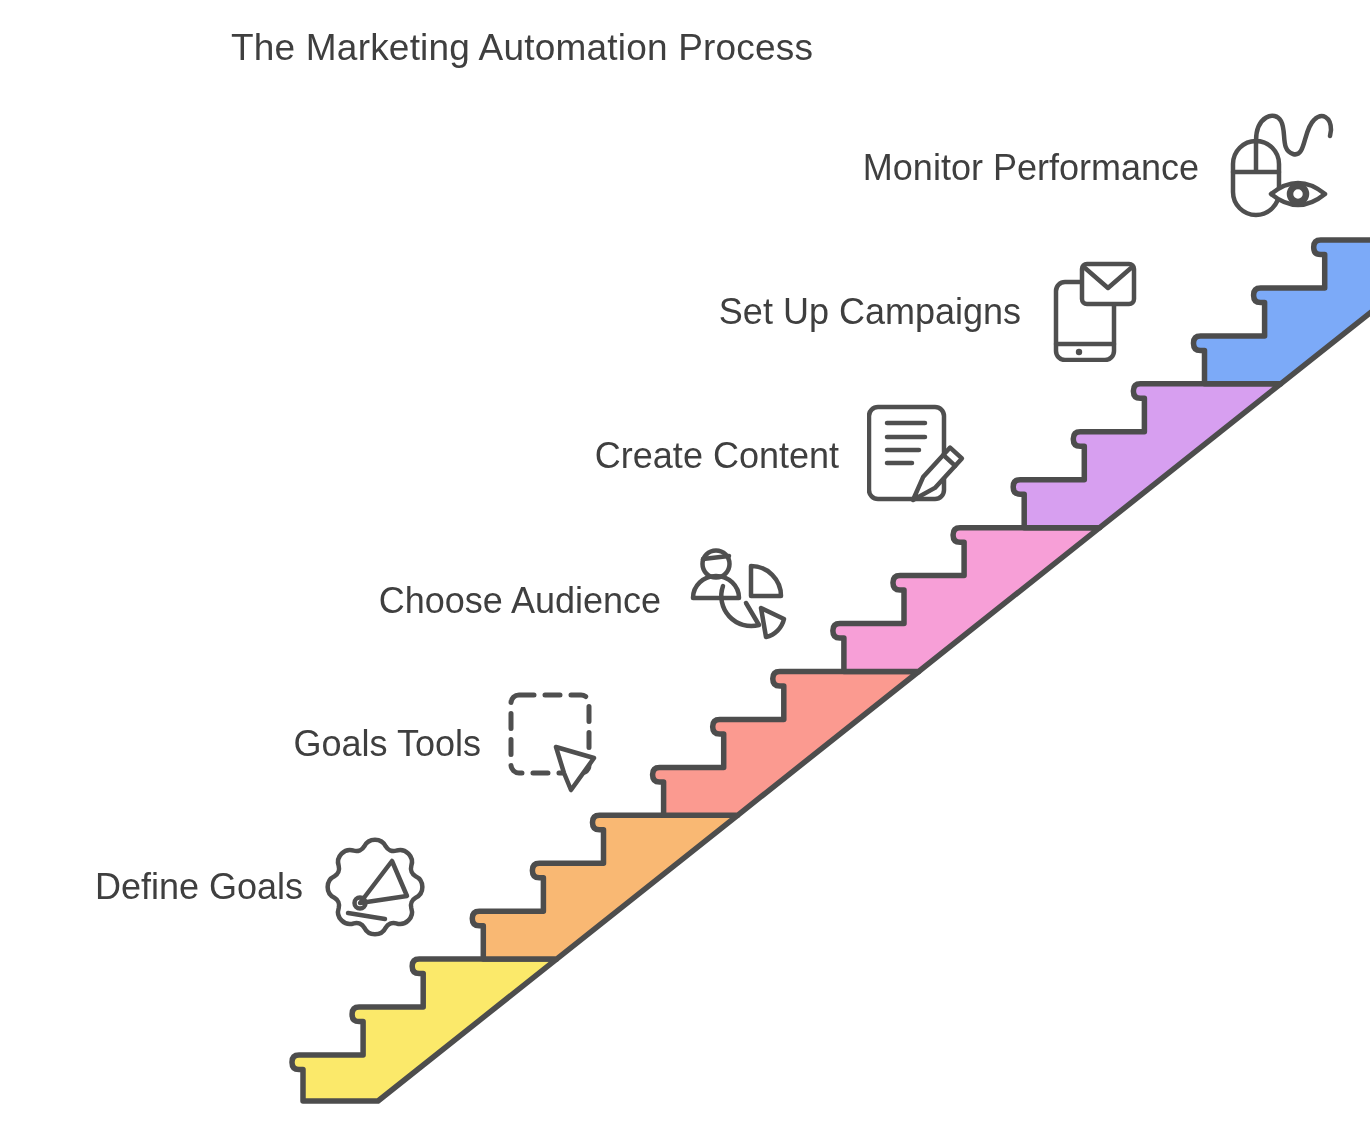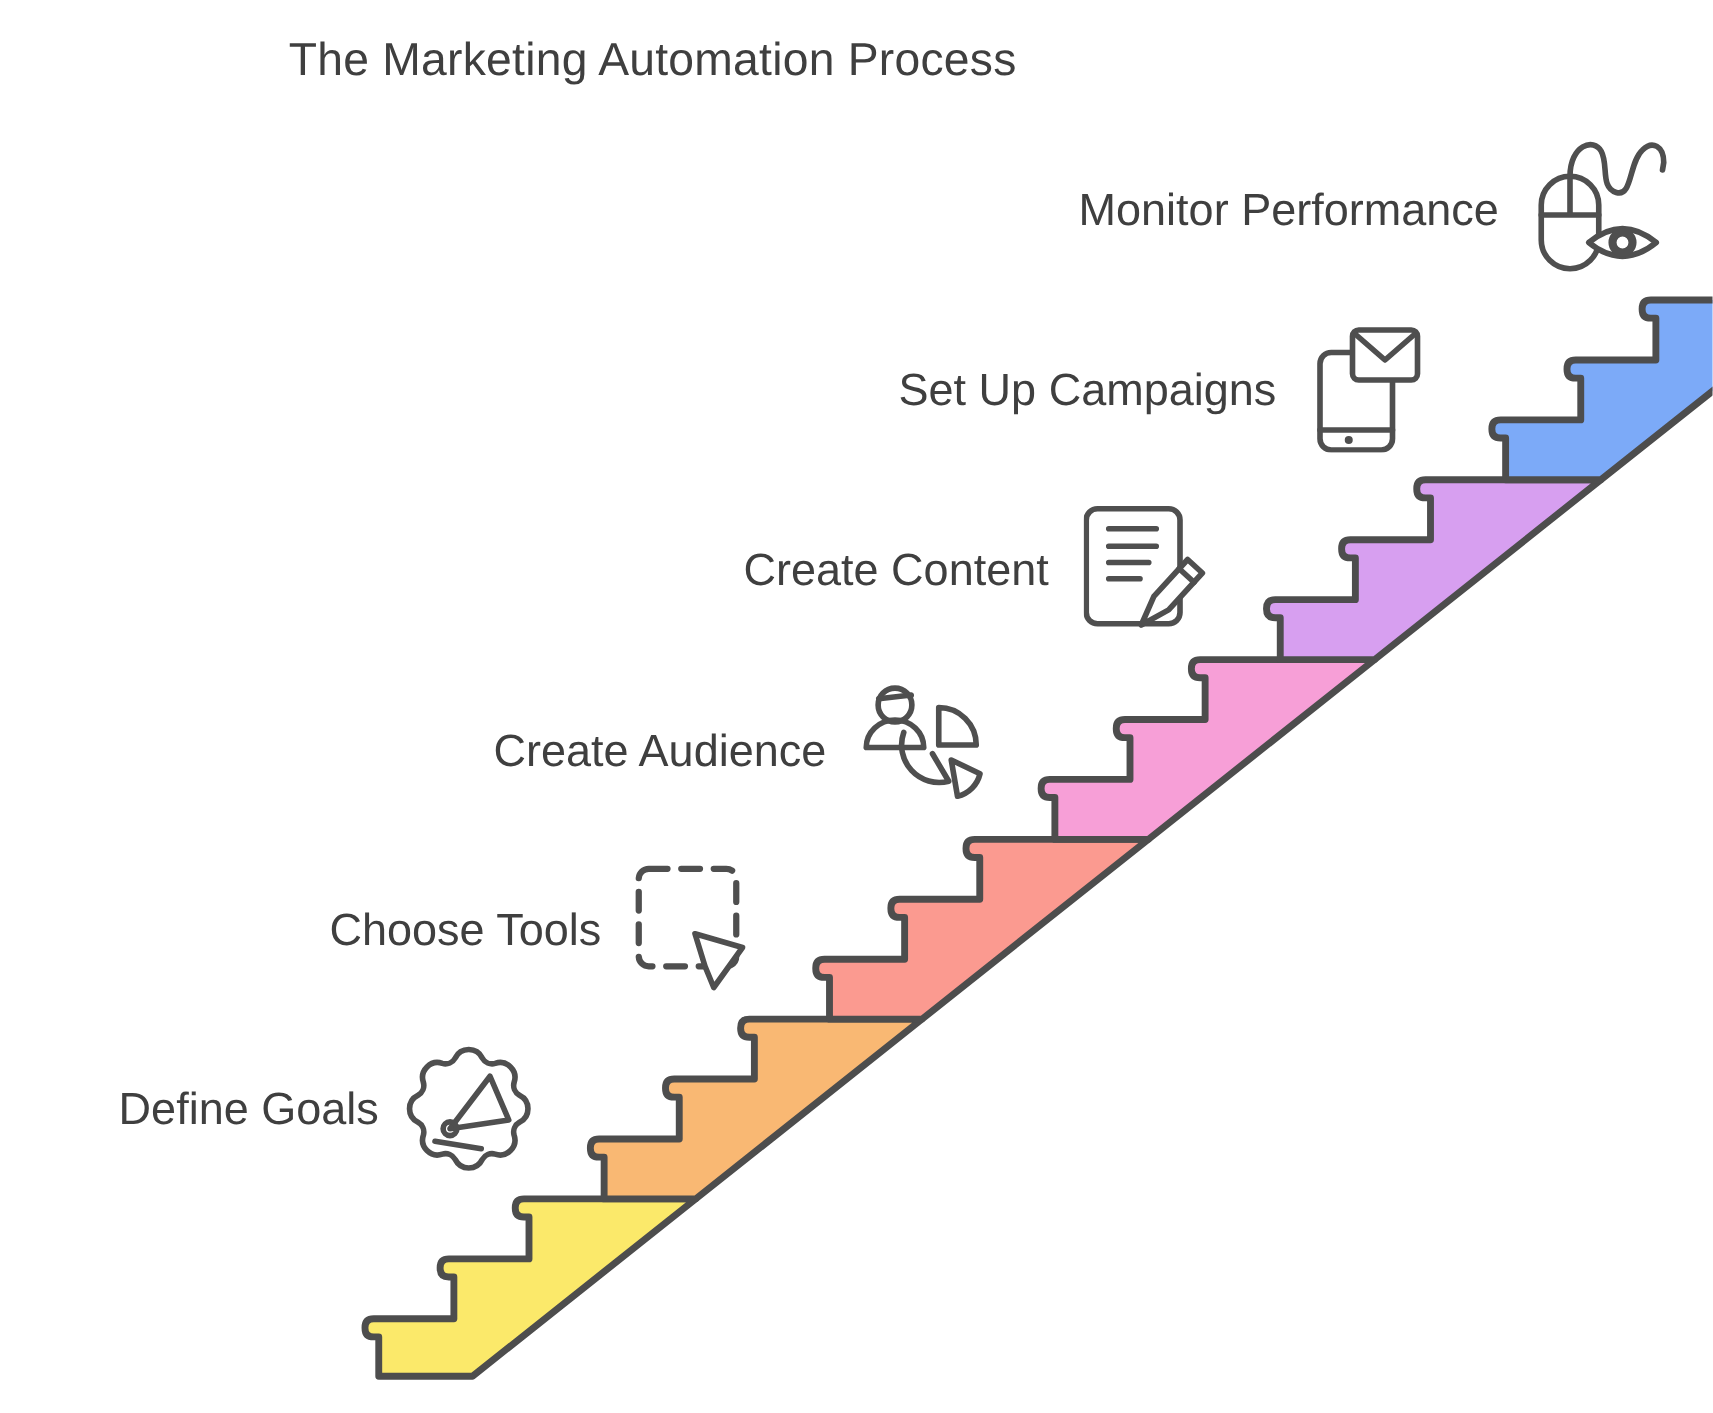--- a/index.html
+++ b/index.html
@@ -26,22 +26,22 @@
       <path d="M 438.3 911.2 L 502.4 911.2 L 502.4 877.7 L 498.4 877.7 Q 491.4 877.7 491.4 870.7 L 491.4 870.2 Q 491.4 863.2 498.4 863.2 L 562.5 863.2 L 562.5 829.8 L 558.5 829.8 Q 551.5 829.8 551.5 822.8 L 551.5 822.3 Q 551.5 815.3 558.5 815.3 L 696.6 815.3 L 515.6 959.1 L 442.3 959.1 L 442.3 925.7 L 438.3 925.7 Q 431.3 925.7 431.3 918.7 L 431.3 918.2 Q 431.3 911.2 438.3 911.2 Z" stroke="#4d4d4d" fill="#f9b873"></path>
       <path d="M 618.6 767.4 L 682.7 767.4 L 682.7 733.9 L 678.7 733.9 Q 671.7 733.9 671.7 726.9 L 671.7 726.4 Q 671.7 719.4 678.7 719.4 L 742.8 719.4 L 742.8 686 L 738.8 686 Q 731.8 686 731.8 679 L 731.8 678.5 Q 731.8 671.5 738.8 671.5 L 877.7 671.5 L 696.6 815.3 L 622.6 815.3 L 622.6 781.9 L 618.6 781.9 Q 611.6 781.9 611.6 774.9 L 611.6 774.4 Q 611.6 767.4 618.6 767.4 Z" stroke="#4d4d4d" fill="#fb9a90"></path>
       <path d="M 798.9 623.5 L 863 623.5 L 863 590.1 L 859 590.1 Q 852 590.1 852 583.1 L 852 582.6 Q 852 575.6 859 575.6 L 923.1 575.6 L 923.1 542.2 L 919.1 542.2 Q 912.1 542.2 912.1 535.2 L 912.1 534.7 Q 912.1 527.7 919.1 527.7 L 1058.7 527.7 L 877.7 671.5 L 802.9 671.5 L 802.9 638 L 798.9 638 Q 791.9 638 791.9 631 L 791.9 630.5 Q 791.9 623.5 798.9 623.5 Z" stroke="#4d4d4d" fill="#f79fd7"></path>
       <path d="M 979.2 479.7 L 1043.3 479.7 L 1043.3 446.3 L 1039.3 446.3 Q 1032.3 446.3 1032.3 439.3 L 1032.3 438.8 Q 1032.3 431.8 1039.3 431.8 L 1103.4 431.8 L 1103.4 398.3 L 1099.4 398.3 Q 1092.4 398.3 1092.4 391.3 L 1092.4 390.8 Q 1092.4 383.8 1099.4 383.8 L 1239.7 383.8 L 1058.7 527.7 L 983.2 527.7 L 983.2 494.2 L 979.2 494.2 Q 972.2 494.2 972.2 487.2 L 972.2 486.7 Q 972.2 479.7 979.2 479.7 Z" stroke="#4d4d4d" fill="#d79ff0"></path>
       <path d="M 1159.5 335.9 L 1223.6 335.9 L 1223.6 302.5 L 1219.6 302.5 Q 1212.6 302.5 1212.6 295.5 L 1212.6 295 Q 1212.6 288 1219.6 288 L 1283.7 288 L 1283.7 254.5 L 1279.7 254.5 Q 1272.7 254.5 1272.7 247.5 L 1272.7 247 Q 1272.7 240 1279.7 240 L 1344 240 L 1344 301 L 1239.7 383.8 L 1163.5 383.8 L 1163.5 350.4 L 1159.5 350.4 Q 1152.5 350.4 1152.5 343.4 L 1152.5 342.9 Q 1152.5 335.9 1159.5 335.9 Z" stroke="#4d4d4d" fill="#7caaf8"></path>
     </svg>
 
   <div class="title">The Marketing Automation Process</div>
 
   <div class="step-label" style="right:1108px;top:866px">Define Goals</div>
-  <div class="step-label" style="right:930px;top:723px">Choose Tools</div>
-  <div class="step-label" style="right:750px;top:580px">Create Audience</div>
+  <div class="step-label" style="right:930px;top:723px">Goals Tools</div>
+  <div class="step-label" style="right:750px;top:580px">Choose Audience</div>
   <div class="step-label" style="right:390px;top:291px">Set Up Campaigns</div>
   <div class="step-label" style="right:572px;top:435px">Create Content</div>
   <div class="step-label" style="right:212px;top:147px">Monitor Performance</div>
 
   <svg class="icon" style="left:282px;top:834px" width="108" height="106" viewBox="0 0 108 106">
     <path id="seal-path" d="M 92.6 42.2 A 12 12 0 0 1 92.6 63.8 A 9 9 0 0 0 88.3 74.1 A 12 12 0 0 1 73.1 89.3 A 9 9 0 0 0 62.8 93.6 A 12 12 0 0 1 41.2 93.6 A 9 9 0 0 0 30.9 89.3 A 12 12 0 0 1 15.7 74.1 A 9 9 0 0 0 11.4 63.8 A 12 12 0 0 1 11.4 42.2 A 9 9 0 0 0 15.7 31.9 A 12 12 0 0 1 30.9 16.7 A 9 9 0 0 0 41.2 12.4 A 12 12 0 0 1 62.8 12.4 A 9 9 0 0 0 73.1 16.7 A 12 12 0 0 1 88.3 31.9 A 9 9 0 0 0 92.6 42.2 Z"></path>
     <path d="M 37,69 L 69,27 L 84,62 Z"></path>
     <circle cx="37" cy="69" r="5.5"></circle>
     <path d="M 25,79 L 62,85"></path>
   </svg>

